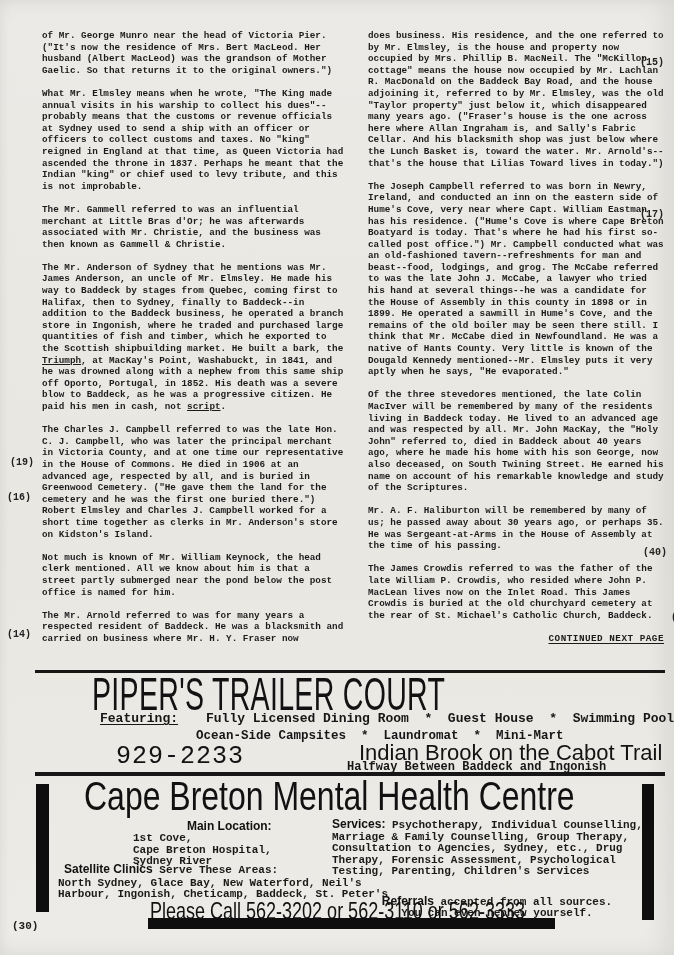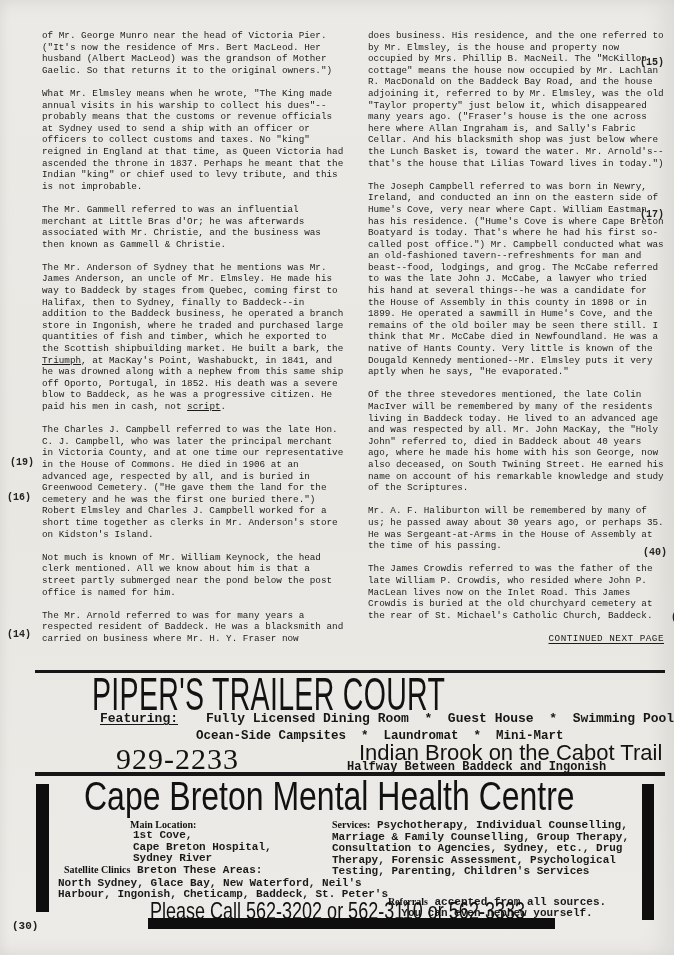--- a/index.html
+++ b/index.html
@@ -5,21 +5,21 @@
   html,body{margin:0;padding:0;background:#6f6f6f;}
   .page{
     position:relative; width:674px; height:955px; overflow:hidden;
     background:linear-gradient(180deg,#eceae6 0%,#e9e7e2 55%,#ecebe7 100%);
     box-shadow:inset -10px 0 22px rgba(0,0,0,0.07), inset 4px 0 10px rgba(0,0,0,0.03);
     font-family:"Liberation Mono",monospace;
   }
   
   .col{
     position:absolute; top:30px;
-    font-family:"Liberation Mono",monospace; font-weight:normal;
+    font-family:"Liberation Mono",monospace; font-weight:bold;
     font-size:9.3px; line-height:11.6px; color:#1c1c1c;
   }
   .col.left{left:42px; width:302px;}
   .col.right{left:368px; width:296px;}
   .col p{margin:0 0 11.6px 0;}
   .und{text-decoration:underline; text-underline-offset:1px;}
   .continued{text-align:right; text-decoration:underline; text-underline-offset:2px; letter-spacing:0.5px;}
   .mref{position:absolute; font:bold 10px/12px "Liberation Mono",monospace; color:#222;}
   
   .rule{position:absolute; left:35px; width:630px; height:3px; background:#161616;}
@@ -31,33 +31,33 @@
     font-family:"Liberation Sans",sans-serif; font-size:46px; line-height:44px;
     color:#121212; letter-spacing:0.5px;
     transform:scaleX(0.62); transform-origin:0 0;
   }
   .feat{position:absolute; left:100px; top:712px; white-space:pre;
     font:bold 13px/14px "Liberation Mono",monospace; color:#161616;}
   .feat .lab{text-decoration:underline; text-underline-offset:2px; margin-right:28px;}
   .feat2{position:absolute; left:196px; top:730px; white-space:pre;
     font:bold 12.5px/13px "Liberation Mono",monospace; color:#161616;}
   .phone{position:absolute; left:116px; top:742px;
-    font-family:Liberation Serif, serif; font-size:30px; letter-spacing:1px; color:#131313;}
+    font-family:Liberation Mono, monospace; font-size:25px; letter-spacing:1px; color:#131313;}
   .loc{position:absolute; left:359px; top:740px; white-space:nowrap;
     font-family:"Liberation Sans",sans-serif; font-size:22px; color:#131313;}
   .loc-sub{position:absolute; left:347px; top:761px; white-space:nowrap;
     font:bold 12px/12px "Liberation Mono",monospace; color:#161616;}
   
   .cb-title{
     position:absolute; left:84px; top:776px; white-space:nowrap;
     font-family:"Liberation Sans",sans-serif; font-size:41px; line-height:40px; color:#111;
     transform:scaleX(0.78); transform-origin:0 0;
   }
   .cb-mono{font:bold 11px/11.5px "Liberation Mono",monospace; color:#1a1a1a; white-space:nowrap;}
-  .inline-label{font-family:Liberation Serif, serif; font-weight:bold; font-size:10px; color:#111;}
+  .inline-label{font-family:Liberation Sans, sans-serif; font-weight:bold; font-size:12px; color:#111;text-align:right;}
   .cb-mainloc{position:absolute; left:130px; top:819px;}
   .cb-mainloc .cb-mono{margin-left:3px;}
   .cb-sat{position:absolute; left:58px; top:864px;}
   .cb-sat .first{margin-left:6px; margin-bottom:1px;}
   .cb-services{position:absolute; left:332px; top:819px; width:330px;}
   .cb-ref{margin-top:18px; text-align:center;}
   .cb-call{
     position:absolute; left:150px; top:897px; white-space:nowrap;
     font-family:"Liberation Sans",sans-serif; font-size:24px; color:#111;
     transform:scaleX(0.75); transform-origin:0 0;
@@ -110,21 +110,21 @@
   <div class="vbar" style="left:642px; top:784px; width:12px; height:136px;"></div>
 
   <div class="cb-mainloc">
     <div class="inline-label">Main Location:</div>
     <div class="cb-mono">1st Cove,</div>
     <div class="cb-mono">Cape Breton Hospital,</div>
     <div class="cb-mono">Sydney River</div>
   </div>
 
   <div class="cb-sat">
-    <div class="cb-mono first"><span class="inline-label">Satellite Clinics</span><span> Breton These Areas:</span></div>
+    <div class="cb-mono first"><span class="inline-label">Satellite Clinics</span><span> Serve These Areas:</span></div>
     <div class="cb-mono">North Sydney, Glace Bay, New Waterford, Neil's</div>
     <div class="cb-mono">Harbour, Ingonish, Cheticamp, Baddeck, St. Peter's</div>
   </div>
 
   <div class="cb-services">
     <div class="cb-mono"><span class="inline-label">Services:</span><span> Psychotherapy, Individual Counselling,</span></div>
     <div class="cb-mono">Marriage &amp; Family Counselling, Group Therapy,</div>
     <div class="cb-mono">Consultation to Agencies, Sydney, etc., Drug</div>
     <div class="cb-mono">Therapy, Forensic Assessment, Psychological</div>
     <div class="cb-mono">Testing, Parenting, Children's Services</div>

